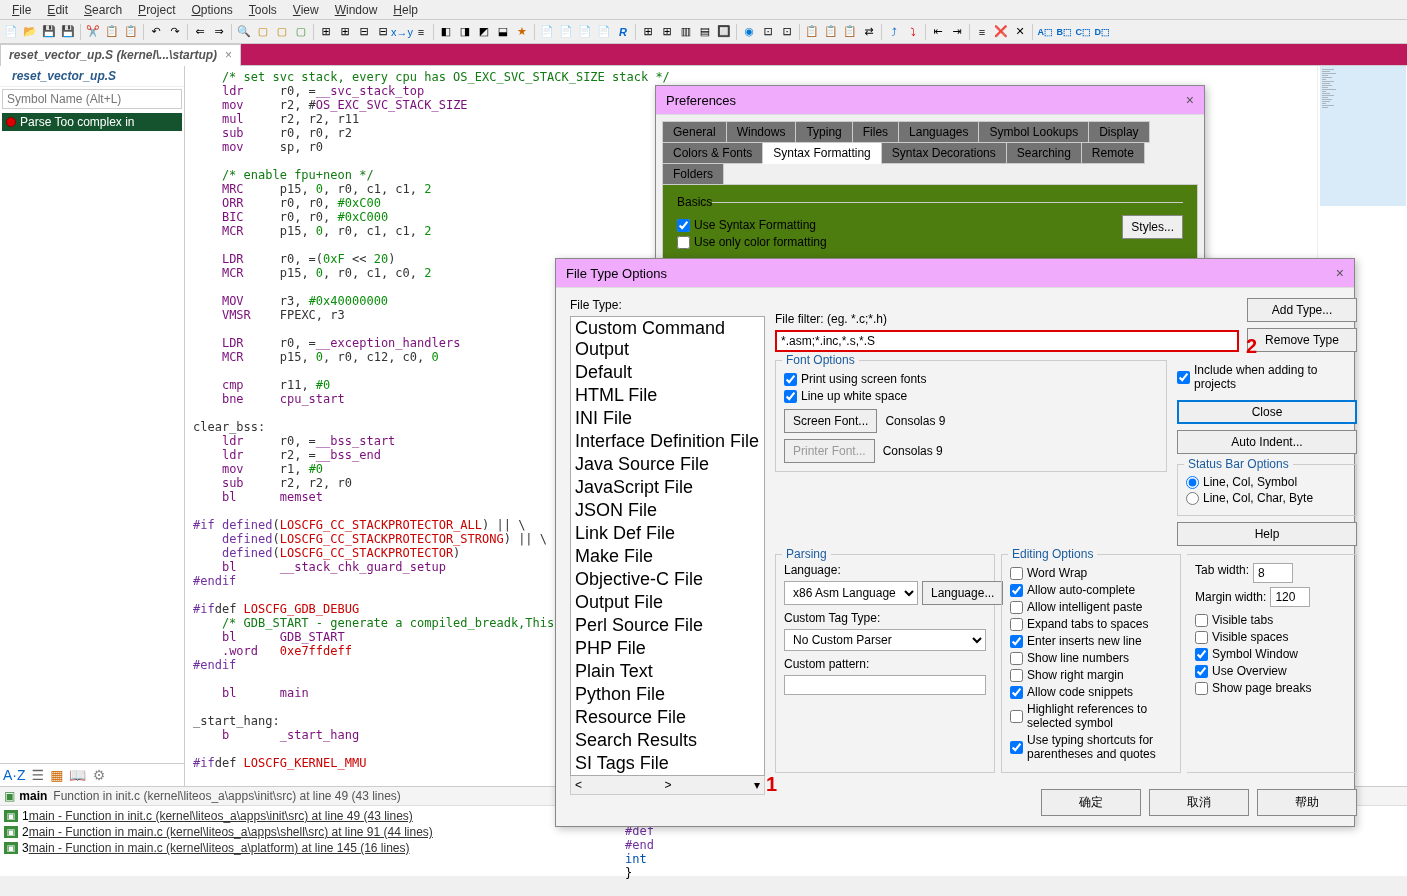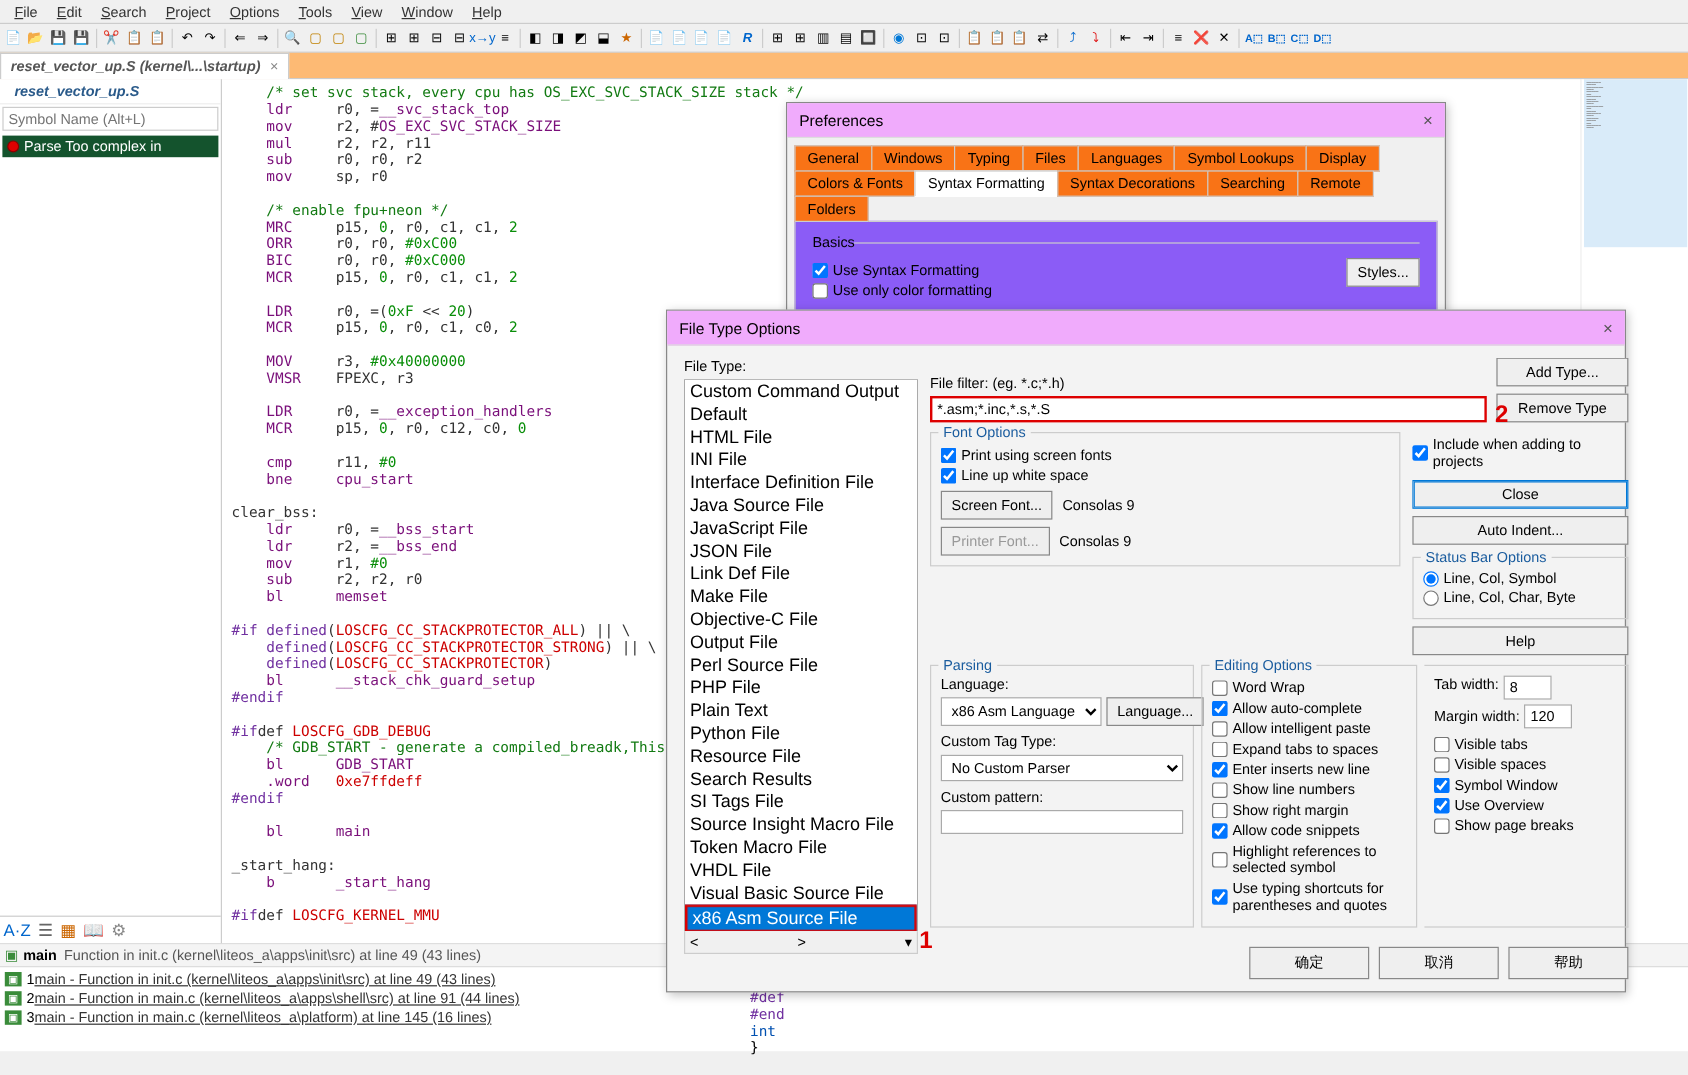--- a/index.html
+++ b/index.html
@@ -3,21 +3,21 @@
 <meta charset="utf-8">
 <style>
 * { box-sizing: border-box; margin: 0; padding: 0; }
 body { font-family: "Segoe UI", Tahoma, sans-serif; font-size: 12px; background: #f0f0f0; width: 1407px; height: 896px; overflow: hidden; position: relative; }
 .menubar { background: #f0f0f0; border-bottom: 1px solid #ccc; height: 20px; display: flex; align-items: center; padding: 0 4px; }
 .menubar span { padding: 2px 8px; color: #333; }
 .menubar span u { text-decoration: underline; }
 .toolbar { background: #f0f0f0; border-bottom: 1px solid #ccc; height: 24px; display: flex; align-items: center; padding: 0 2px; gap: 1px; }
 .toolbar-btn { width: 18px; height: 18px; display: inline-flex; align-items: center; justify-content: center; font-size: 11px; }
 .toolbar-sep { width: 1px; height: 16px; background: #ccc; margin: 0 2px; }
-.tab-row { background: #fdba74; border-bottom: 1px solid #ccc; height: 22px; display: flex; align-items: center; }
+.tab-row { background: #be185d; border-bottom: 1px solid #ccc; height: 22px; display: flex; align-items: center; }
 .file-tab { background: #fff; border: 1px solid #ccc; border-bottom: none; padding: 2px 8px; display: flex; align-items: center; font-style: italic; font-weight: bold; height: 22px; color: #555; }
 .file-tab .close-x { margin-left: 8px; color: #888; font-style: normal; font-weight: normal; cursor: pointer; }
 .main-area { display: flex; height: 720px; }
 .sidebar { width: 185px; background: #fff; border-right: 1px solid #ccc; display: flex; flex-direction: column; }
 .sidebar-title { padding: 3px 12px; font-style: italic; font-weight: bold; color: #2a5a8a; border-bottom: 1px solid #eee; }
 .sidebar-search { padding: 2px; }
 .sidebar-search input { width: 100%; padding: 2px 4px; color: #aaa; border: 1px solid #ccc; font-size: 12px; }
 .sidebar-list { flex: 1; padding: 2px; }
 .sidebar-item { background: #14532d; color: #fff; padding: 2px 4px; display: flex; align-items: center; }
 .sidebar-item .red-dot { width: 10px; height: 10px; border-radius: 50%; background: #d00; margin-right: 4px; display: inline-block; border: 1px solid #800; }
@@ -43,32 +43,32 @@
 .bottom-row .idx-icon { width: 14px; height: 12px; background: #3a8c3a; margin-right: 4px; font-size: 9px; color: #fff; display: inline-flex; align-items: center; justify-content: center; }
 .bottom-row .link { text-decoration: underline; color: #333; }
 
 
 .dialog { position: absolute; background: #f0f0f0; border: 1px solid #888; box-shadow: 2px 2px 8px rgba(0,0,0,0.25); }
 .dialog-title { background: #f0abfc; border-bottom: 1px solid #ddd; padding: 6px 10px; display: flex; justify-content: space-between; align-items: center; font-size: 13px; }
 .dialog-title .close { cursor: pointer; font-size: 14px; color: #555; }
 
 .prefs-dialog { left: 655px; top: 85px; width: 550px; }
 .prefs-tabs { display: flex; flex-wrap: wrap; padding: 6px 6px 0 6px; }
-.prefs-tab { border: 1px solid #ccc; padding: 3px 10px; background: #f97316; margin-right: -1px; margin-bottom: -1px; font-size: 12px; }
+.prefs-tab { border: 1px solid #ccc; padding: 3px 10px; background: #737373; margin-right: -1px; margin-bottom: -1px; font-size: 12px; }
 .prefs-tab.active { background: #fff; border-bottom-color: #fff; }
-.prefs-body { padding: 10px 14px; background: #8b5cf6; margin: 0 6px 6px 6px; border: 1px solid #ccc; }
+.prefs-body { padding: 10px 14px; background: #4d7c0f; margin: 0 6px 6px 6px; border: 1px solid #ccc; }
 .prefs-basics legend { font-size: 12px; }
 .chk { display: flex; align-items: center; margin: 3px 0; }
 .chk input { margin-right: 4px; }
 .styles-btn { float: right; padding: 3px 18px; border: 1px solid #aaa; background: #efefef; }
 
 .fto-dialog { left: 555px; top: 258px; width: 800px; background: #f3f3f3; }
 .fto-body { padding: 10px 14px; display: grid; grid-template-columns: 195px 1fr; gap: 10px; position: relative; }
 .fto-label { font-size: 12px; margin-bottom: 4px; display: block; }
-.listbox { background: #fff; border: 1px solid #aaa; height: 460px; overflow-y: auto; font-size: 15px; }
+.listbox { background: #fff; border: 1px solid #aaa; height: 460px; overflow-y: auto; font-size: 18px; }
 .listbox-item { padding: 1px 4px; cursor: default; }
 .listbox-item.selected { background: #0078d7; color: #fff; border: 2px solid #d00; }
 .listbox-scroll { display: flex; justify-content: space-between; padding: 2px 4px; background: #f0f0f0; border: 1px solid #ccc; border-top: none; }
 .fto-right { display: flex; flex-direction: column; gap: 8px; }
 .filter-row { display: flex; align-items: flex-end; gap: 8px; }
 .filter-input { flex: 1; }
 .filter-input input { width: 100%; padding: 2px 4px; border: 2px solid #d00; font-size: 12px; }
 .annot-red-1 { position: absolute; left: 210px; top: 485px; color: #d00; font-weight: bold; font-size: 20px; }
 .annot-red-2 { position: absolute; color: #d00; font-weight: bold; font-size: 20px; }
 .right-buttons { display: flex; flex-direction: column; gap: 6px; width: 110px; }

